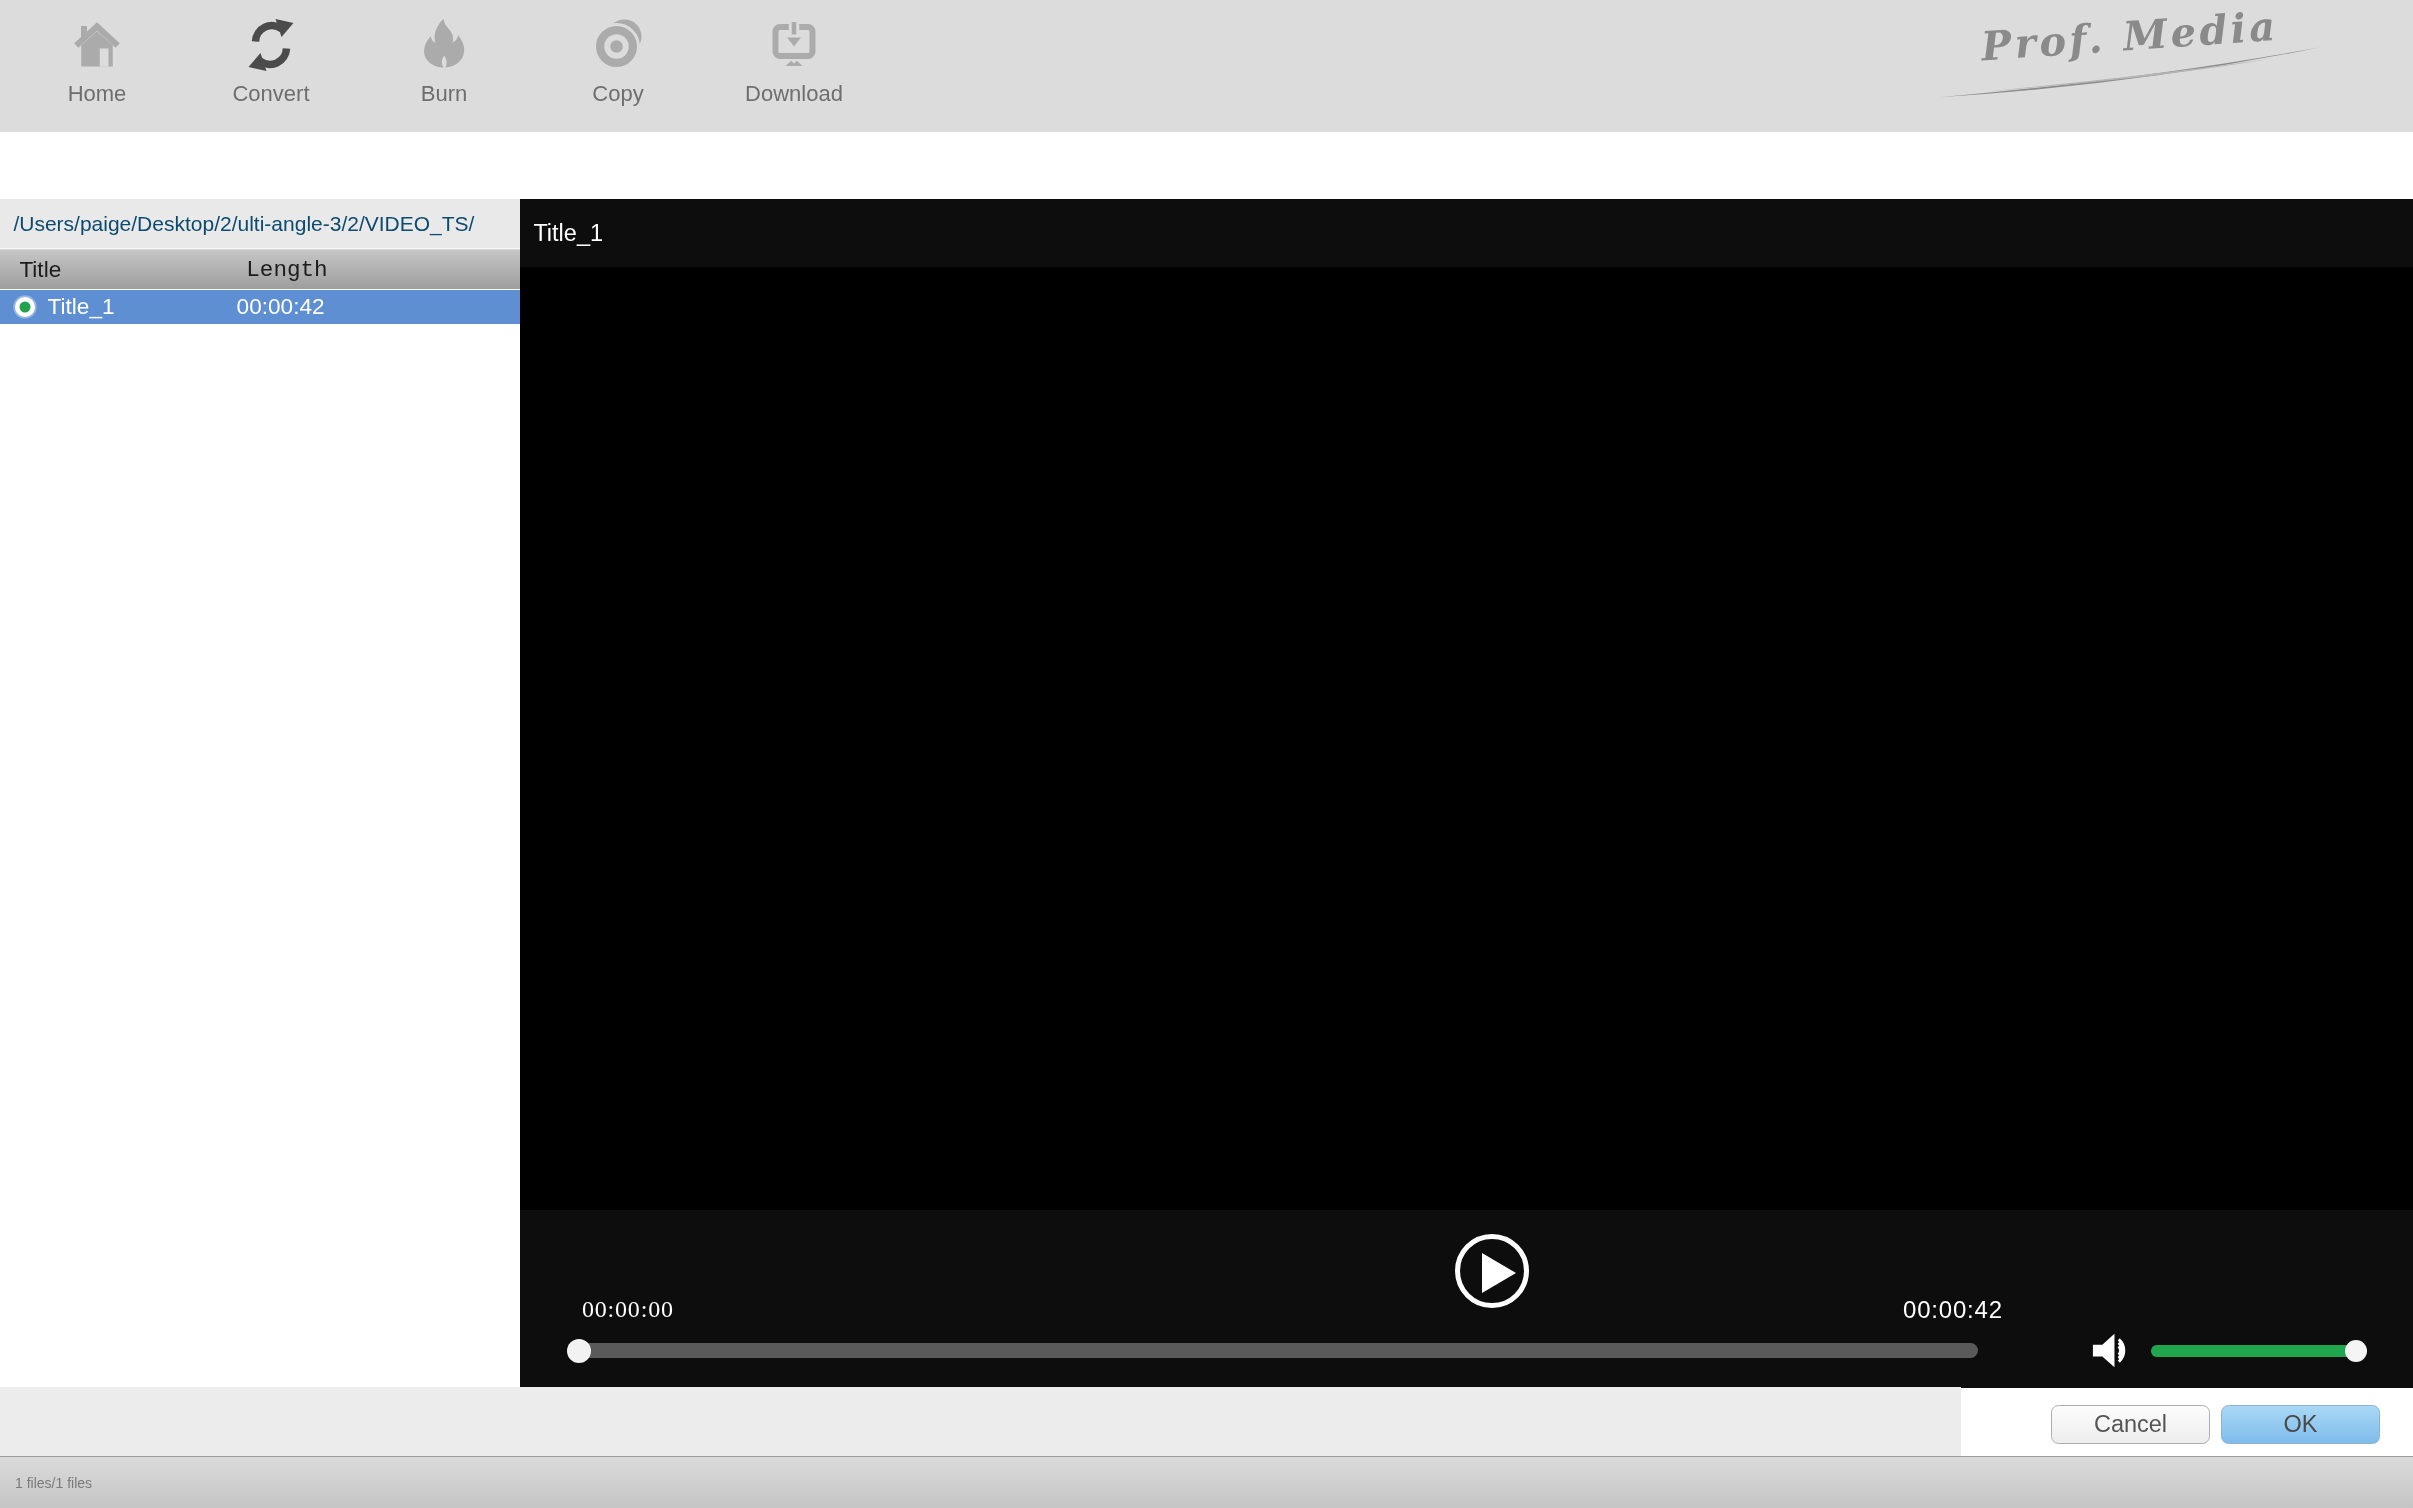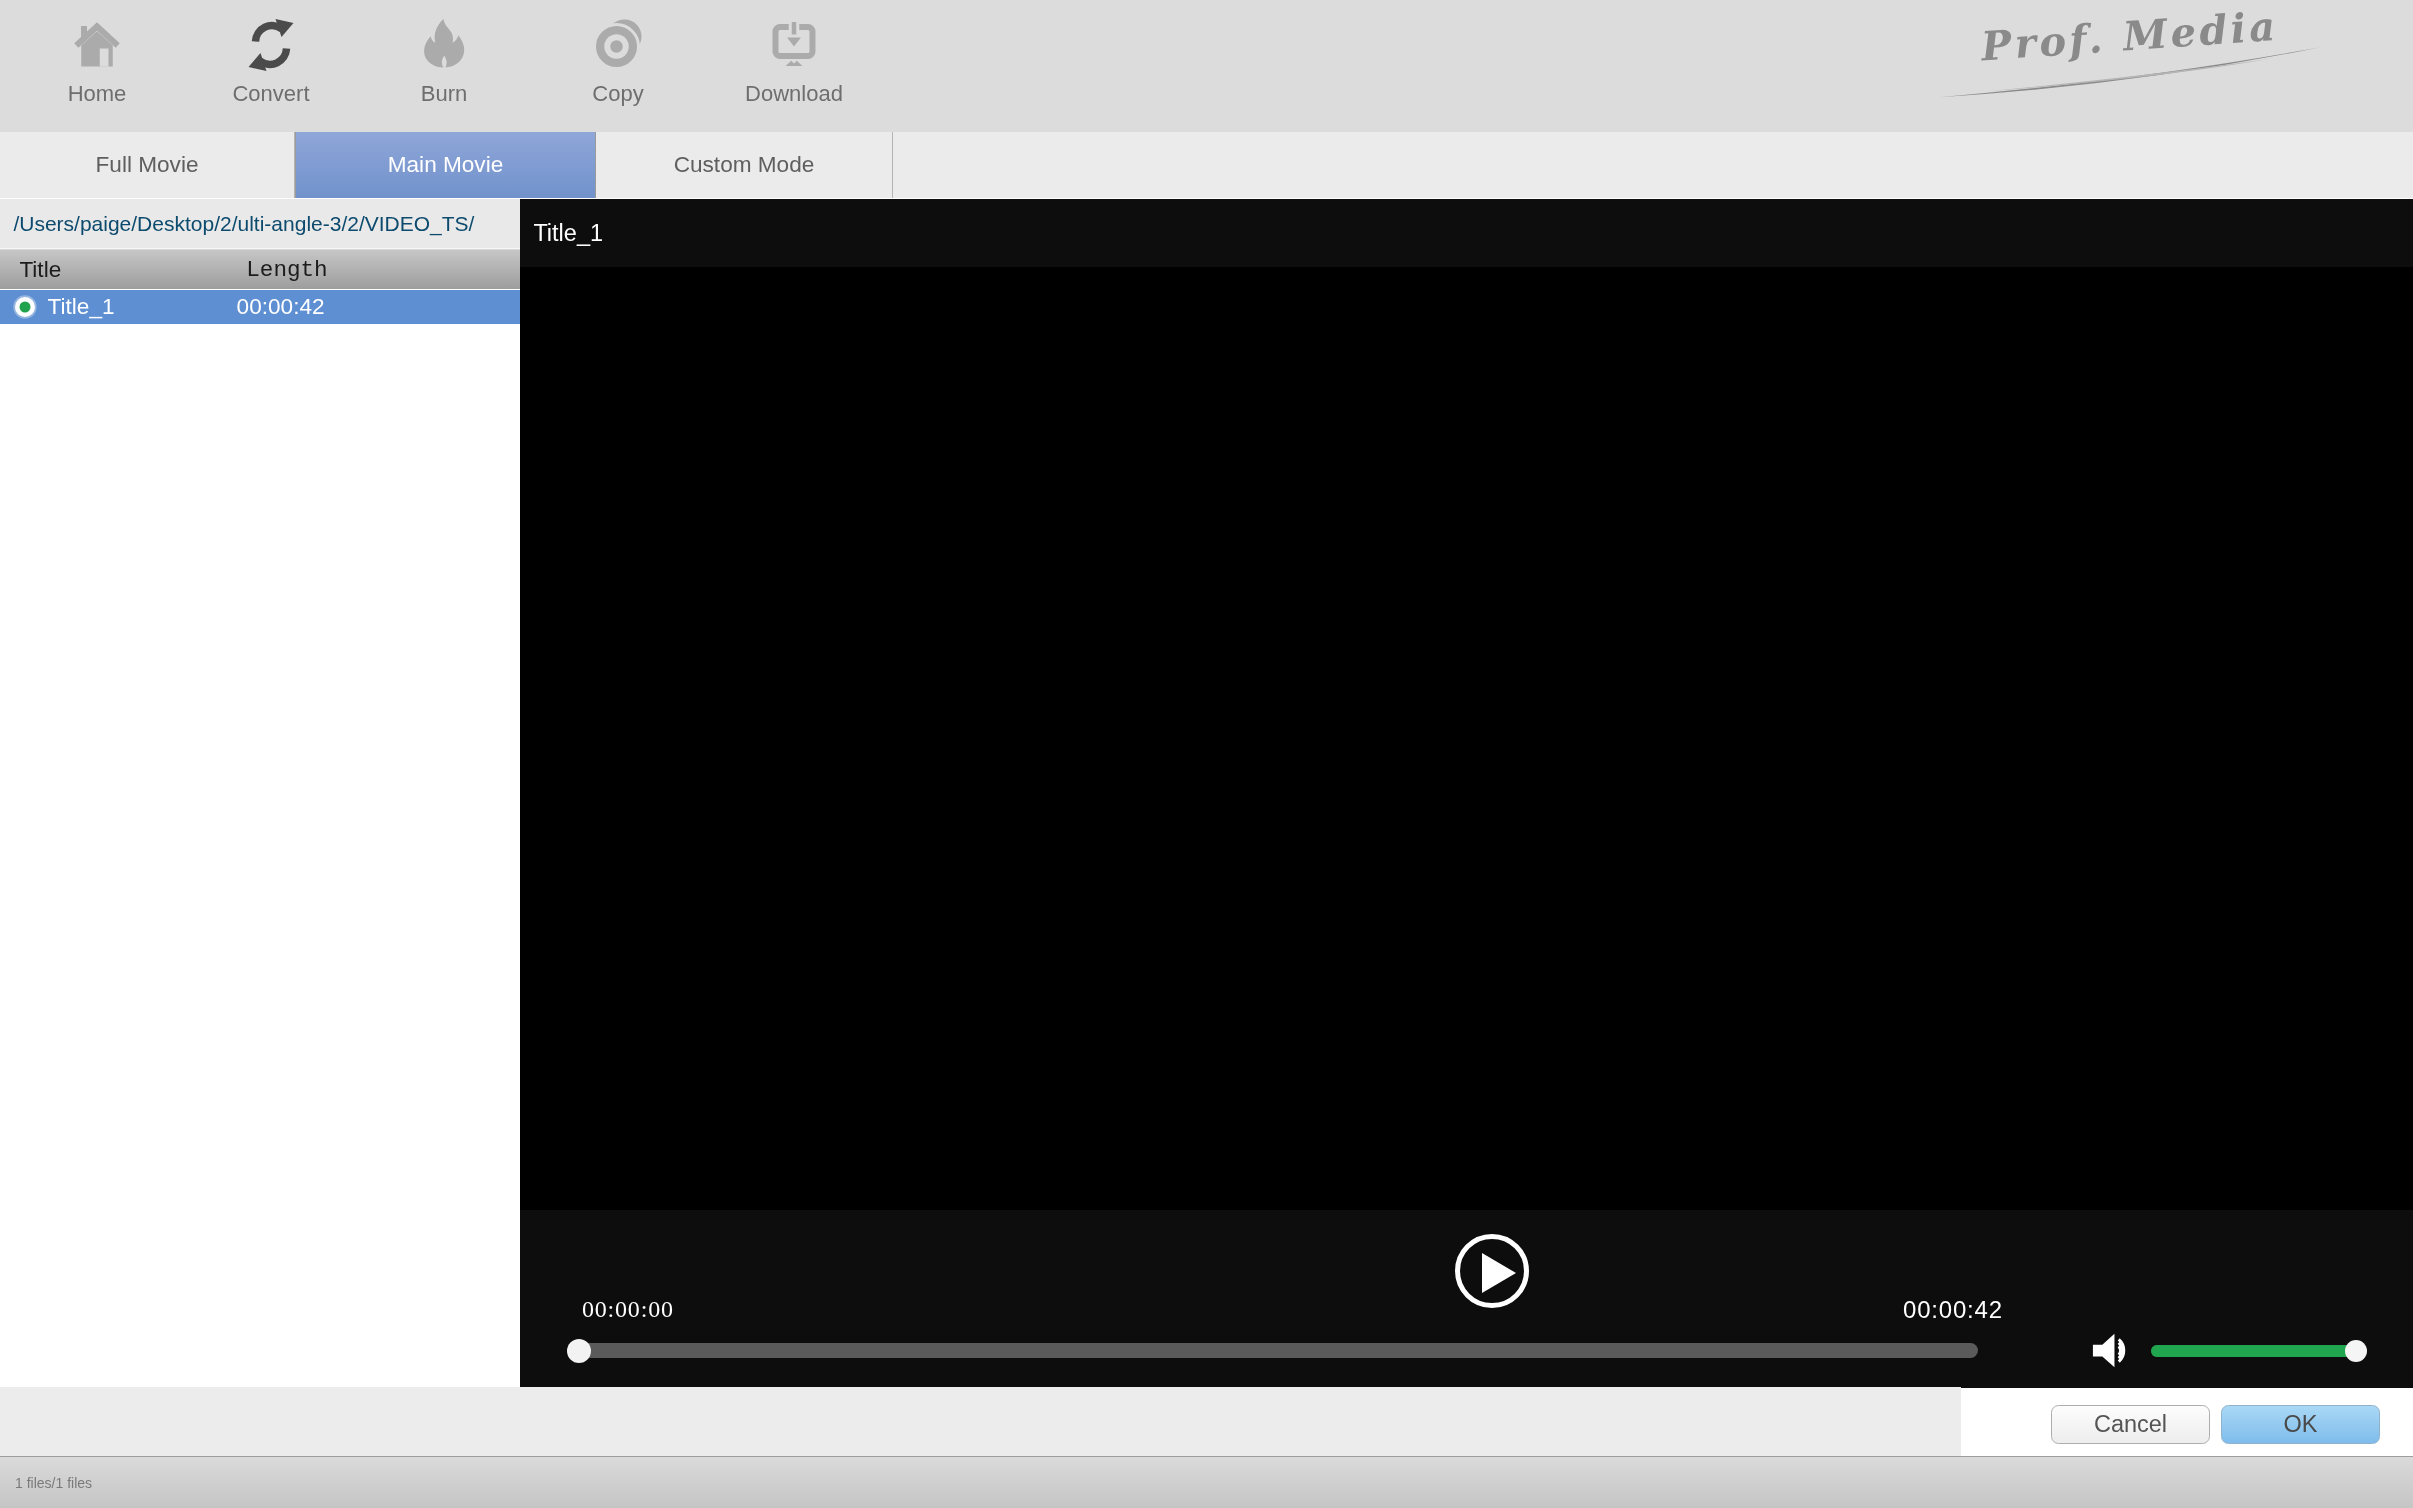--- a/index.html
+++ b/index.html
@@ -146,31 +146,20 @@
 
     <div class="logo">
       <span class="logo-text">Prof. Media</span>
       <svg width="394" height="30" viewBox="0 0 470 36">
         <path d="M2 32 Q 240 34 462 4 Q 250 28 2 32 Z" fill="#8a8a8a"></path>
         <path d="M60 29 Q 260 28 400 14 Q 255 24 60 29 Z" fill="#b5b5b5"></path>
       </svg>
     </div>
   </header>
 
-  <nav class="tabs">
-    <div class="tab t0">
-        <span>Full Movie</span>
-      </div>
-    <div class="tab t1 active">
-        <span>Main Movie</span>
-      </div>
-    <div class="tab t2">
-        <span>Custom Mode</span>
-      </div>
-  </nav>
 
   <aside class="source-panel">
     <div class="path-bar">/Users/paige/Desktop/2/ulti-angle-3/2/VIDEO_TS/</div>
     <div class="list-header">
       <span class="col-title">Title</span>
       <span class="col-length">Length</span>
     </div>
     <div class="title-row">
       <span class="radio"></span>
       <span class="row-title">Title_1</span>

